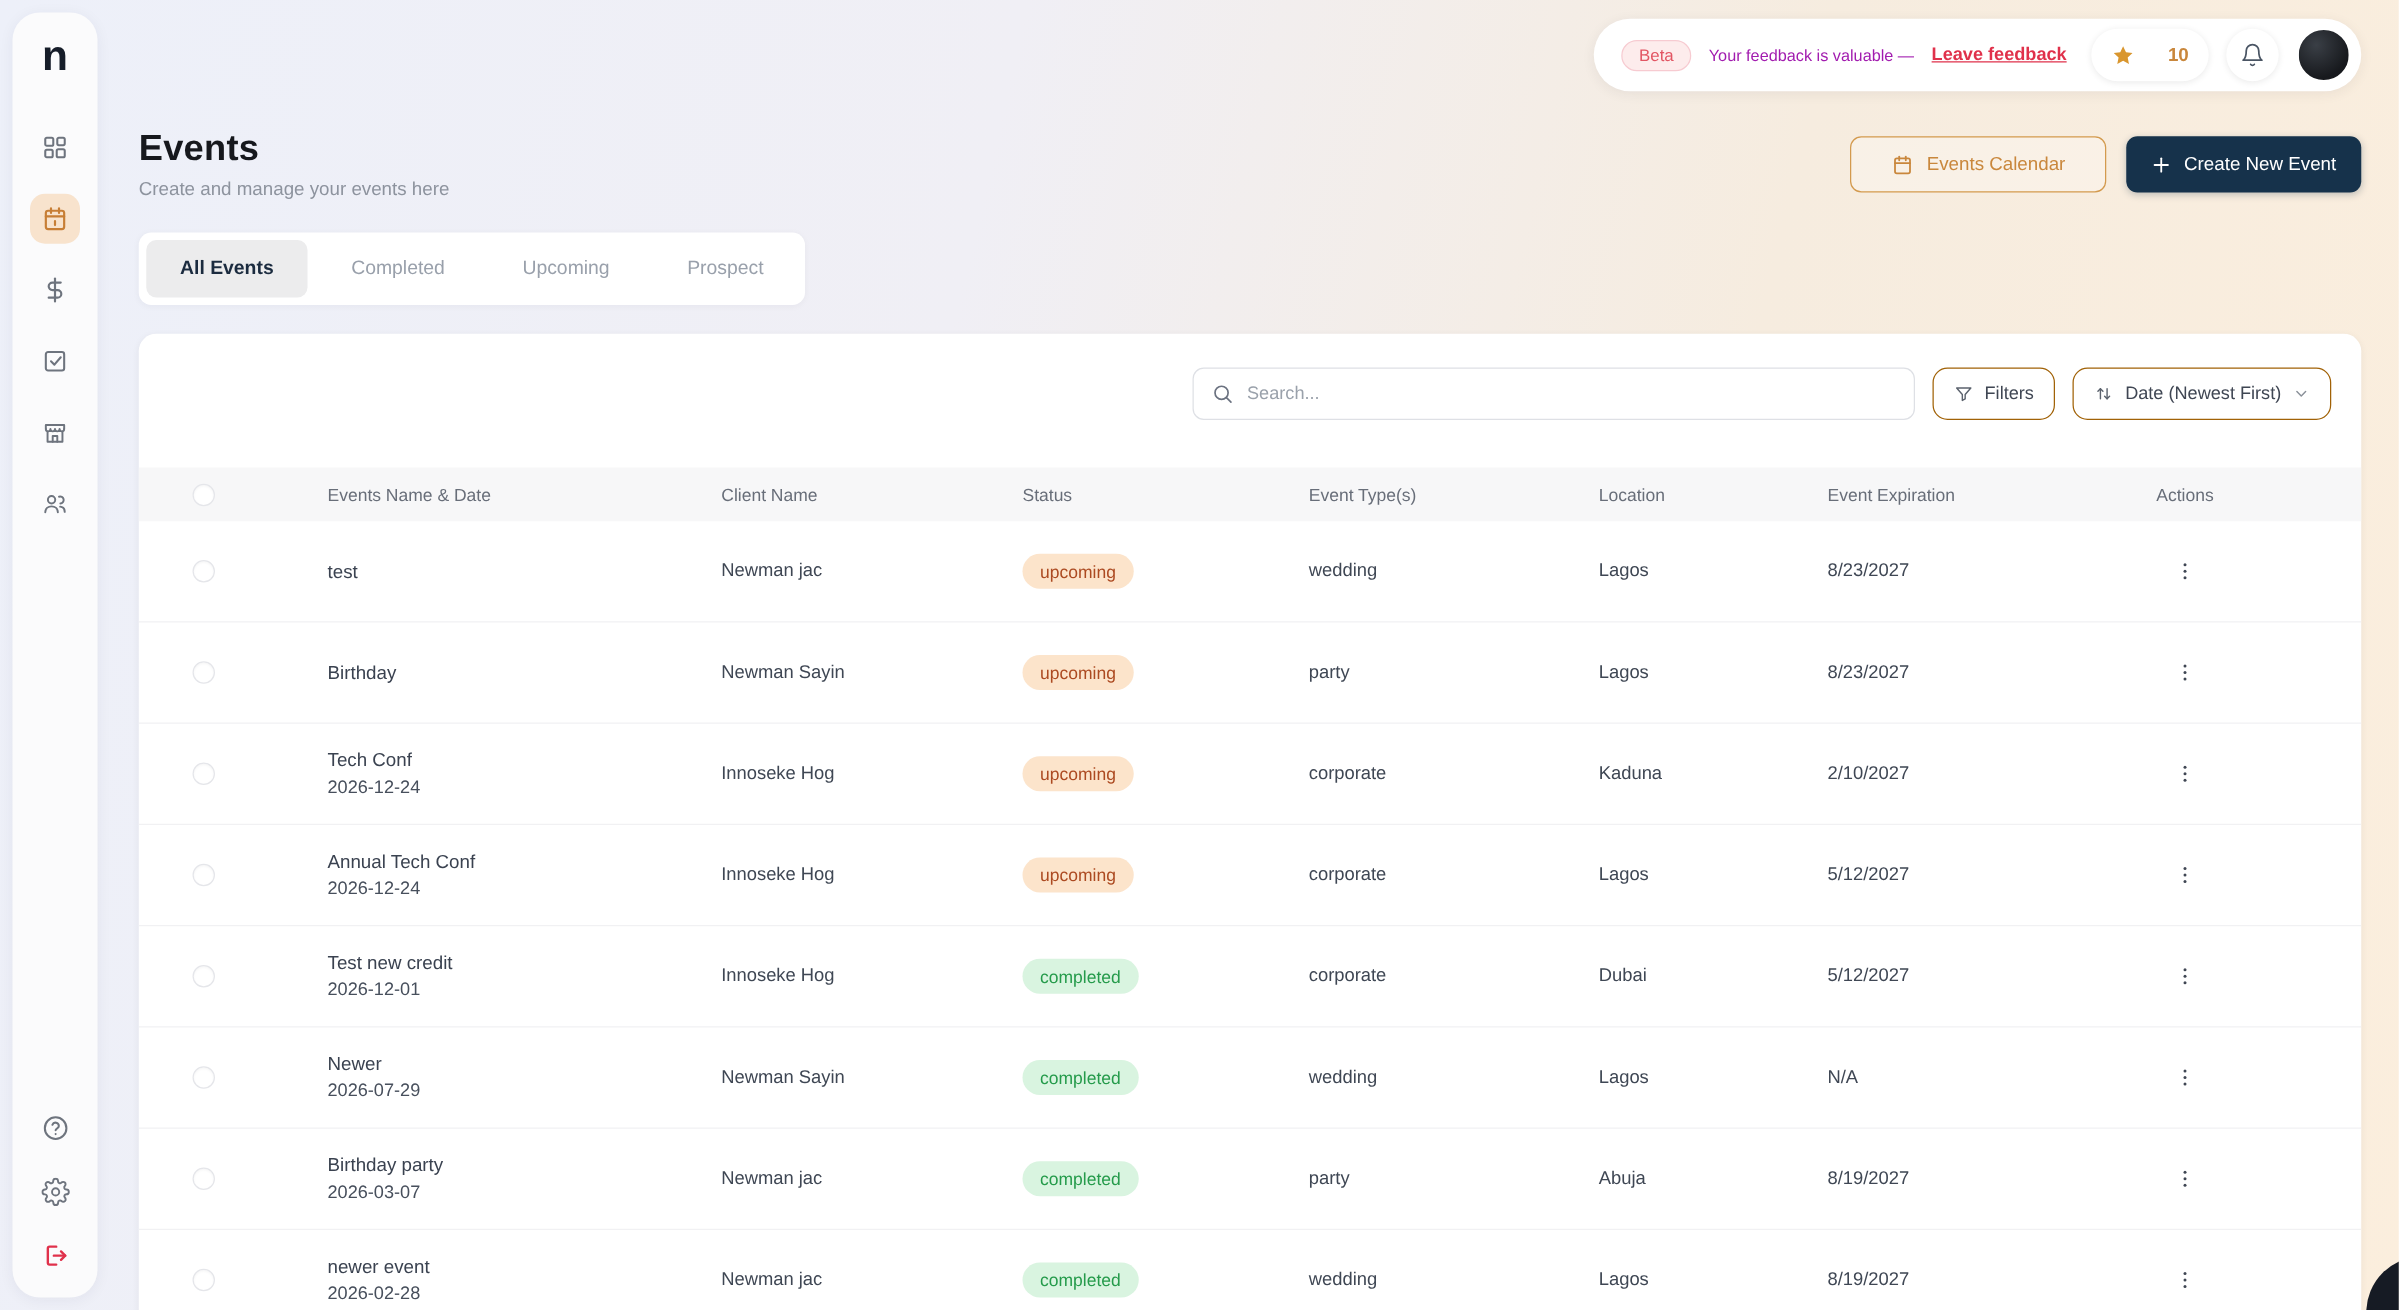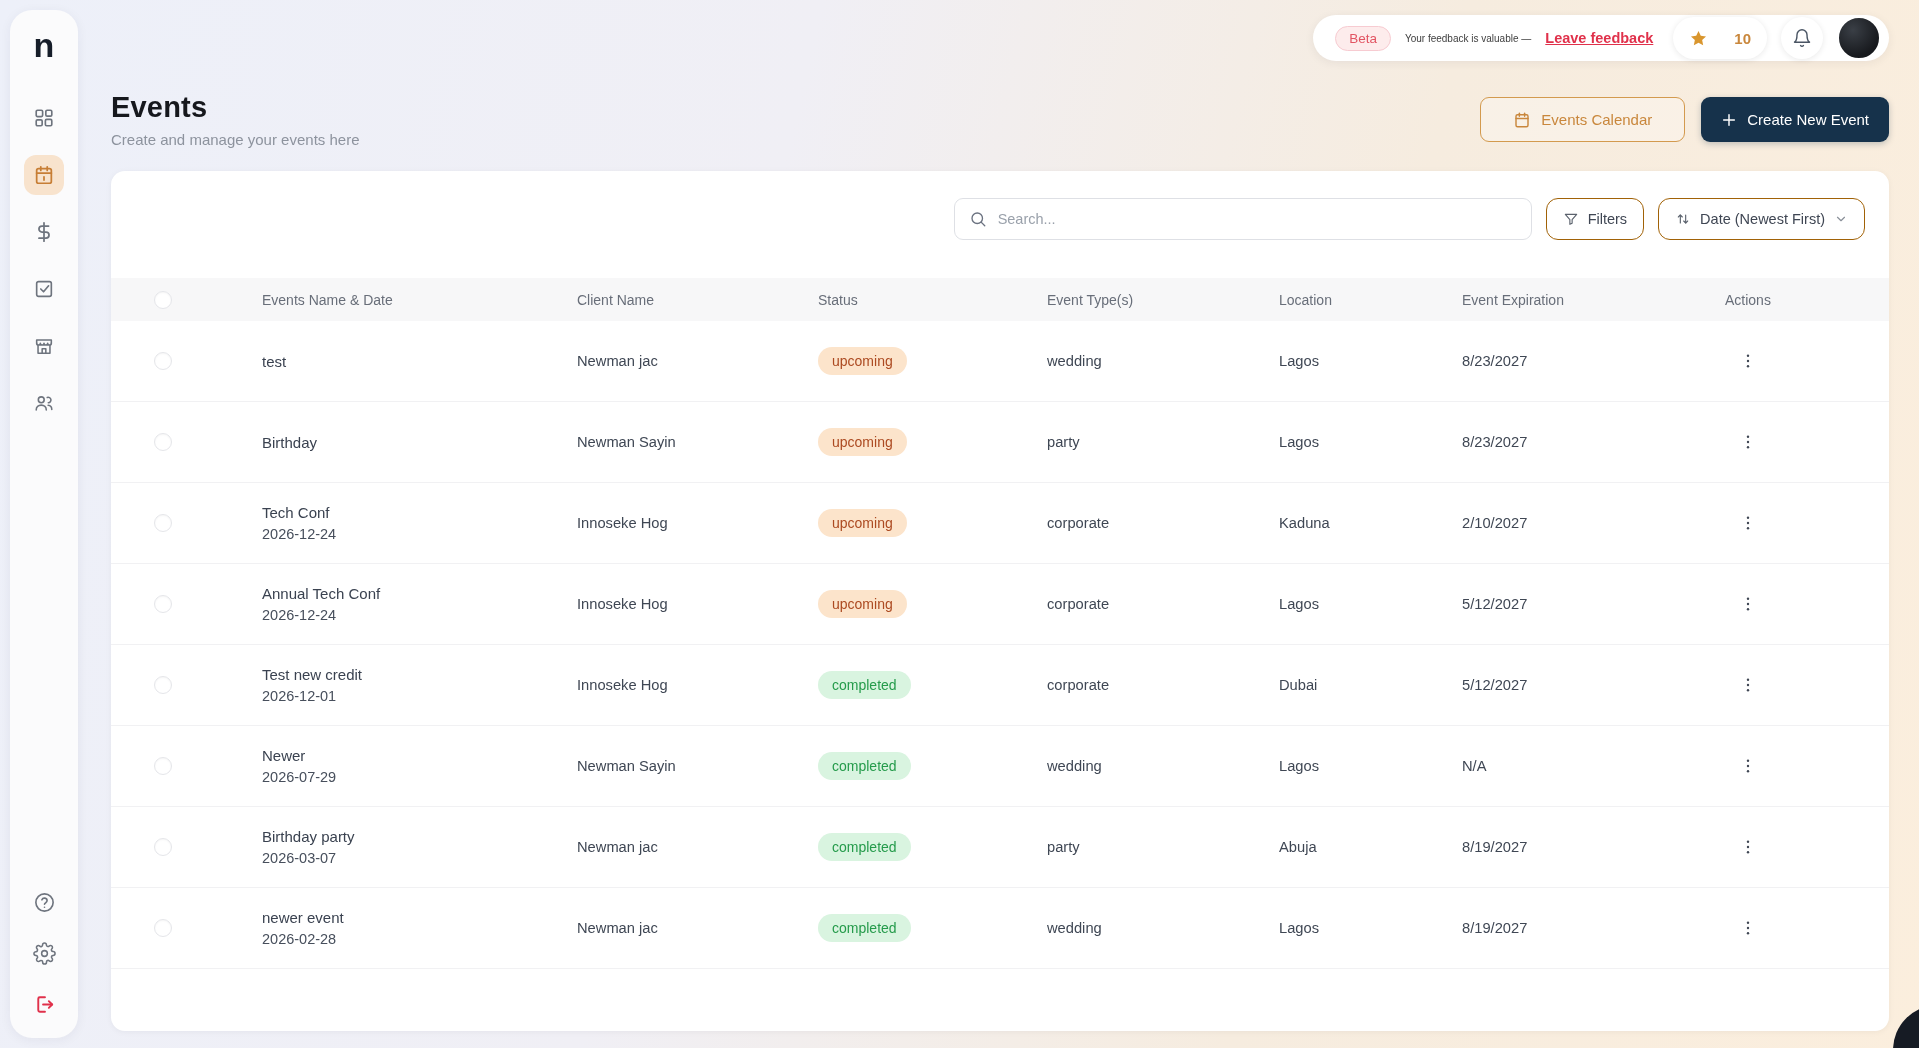--- a/index.html
+++ b/index.html
@@ -30,29 +30,29 @@
   .sidebar-bottom { margin-top:auto; margin-bottom:16px; display:flex; flex-direction:column; gap:15px; align-items:center; }
   .sb-bottom-item { width:36px; height:36px; display:flex; align-items:center; justify-content:center; color:#6e747e; cursor:pointer; }
   .sb-bottom-item.logout { color:#e0314b; }
 
   
   .content { position:absolute; left:111px; top:0; width:1778px; }
 
   
   .topbar { display:flex; justify-content:flex-end; margin-top:15px; }
   .feedback-bar {
-    height:46px; background:#ffffff; border-radius:29px;
+    height:58px; background:#ffffff; border-radius:29px;
     display:flex; align-items:center; gap:14px; padding:0 8px 0 22px;
     box-shadow:0 2px 10px rgba(40,40,60,.07);
   }
   .beta-badge {
     font-size:13.5px; color:#e25563; background:#fdecec;
     border:1px solid #f7cbd1; border-radius:999px; padding:4px 13px;
   }
-  .fb-text { color:#404040; font-size:10px; }
+  .fb-text { color:#a21caf; font-size:13px; }
   .fb-link { color:#e0314b; font-size:14.5px; text-decoration:underline; cursor:pointer; font-weight:600; }
   .pill-star {
     height:42px; border-radius:21px; background:#fff; margin-left:6px;
     box-shadow:0 1px 6px rgba(0,0,0,.09);
     display:flex; align-items:center; gap:26px; padding:0 16px; cursor:pointer;
   }
   .pill-star .pts { color:#c9873c; font-size:15px; font-weight:700; }
   .bell-circle {
     width:42px; height:42px; border-radius:50%; background:#fff;
     box-shadow:0 1px 6px rgba(0,0,0,.09);
@@ -269,20 +269,26 @@
           <svg width="16" height="16" viewBox="0 0 24 24" fill="none" stroke="currentColor" stroke-width="2.2" stroke-linecap="round">
               <line x1="12" y1="4" x2="12" y2="20"></line>
               <line x1="4" y1="12" x2="20" y2="12"></line>
             </svg>
         </span>
         <span>Create New Event</span>
       </button>
     </div>
   </div>
 
+  <div class="tabs">
+    <div class="tab active">All Events</div>
+    <div class="tab">Completed</div>
+    <div class="tab">Upcoming</div>
+    <div class="tab">Prospect</div>
+  </div>
 
   <div class="card">
     <div class="toolbar">
       <div class="search-box">
         <span>
           <svg width="18" height="18" viewBox="0 0 24 24" fill="none" stroke="#6b7280" stroke-width="1.8" stroke-linecap="round">
               <circle cx="11" cy="11" r="7"></circle>
               <line x1="16.5" y1="16.5" x2="21" y2="21"></line>
             </svg>
         </span>

